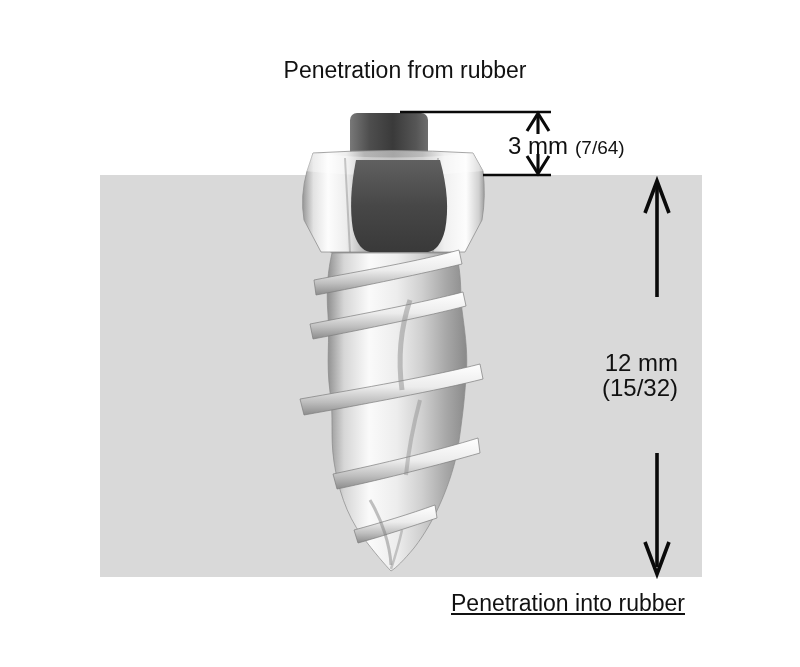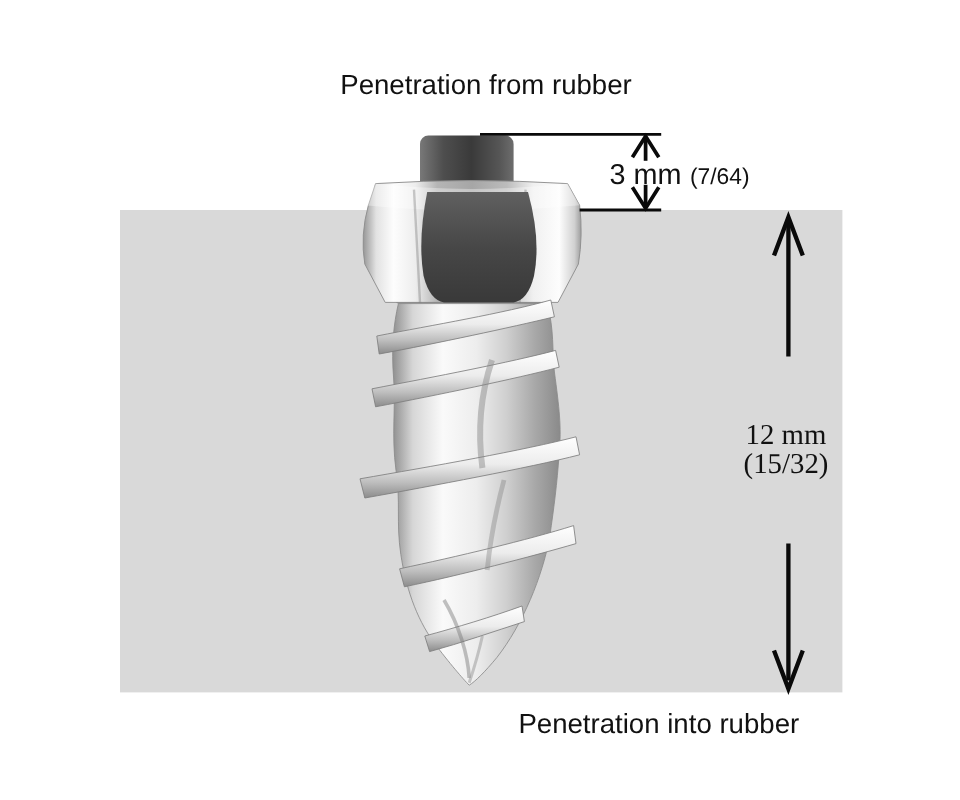--- a/index.html
+++ b/index.html
@@ -10,31 +10,31 @@
   .rubber-block{
     position:absolute;left:100px;top:175px;width:602px;height:402px;
     background:#d9d9d9;
   }
   .stud-svg{position:absolute;left:0;top:0;width:800px;height:667px;}
   .top-label{
     position:absolute;left:405px;top:57px;transform:translateX(-50%);
     font-size:23px;white-space:nowrap;
   }
   .bottom-label{
-    position:absolute;left:549px;top:590px;transform:translateX(-50%);
-    font-size:23px;white-space:nowrap;
+    position:absolute;left:568px;top:590px;transform:translateX(-50%);
+    font-size:23px;white-space:nowrap;text-decoration:underline;
   }
   .dim-3mm{
     position:absolute;left:508px;top:132px;white-space:nowrap;
   }
   .dim-3mm .dim-value{font-size:24px;margin-top:33px;}
   .dim-3mm .dim-fraction{font-size:19px;margin-left:7px;}
   .dim-12mm{
-    position:absolute;left:655px;top:350px;transform:translateX(-50%);
-    text-align:center;white-space:nowrap;font-family:Liberation Serif, serif;
+    position:absolute;left:640px;top:350px;transform:translateX(-50%);
+    text-align:right;white-space:nowrap;
   }
   .dim-12mm .dim-value{font-size:24px;line-height:26px;display:block;}
   .dim-12mm .dim-fraction{font-size:24px;line-height:23px;display:block;}
 </style>
 </head>
 <body>
 
 <div class="rubber-block"></div>
 
 <svg class="stud-svg" viewBox="0 0 800 667" aria-hidden="true">

